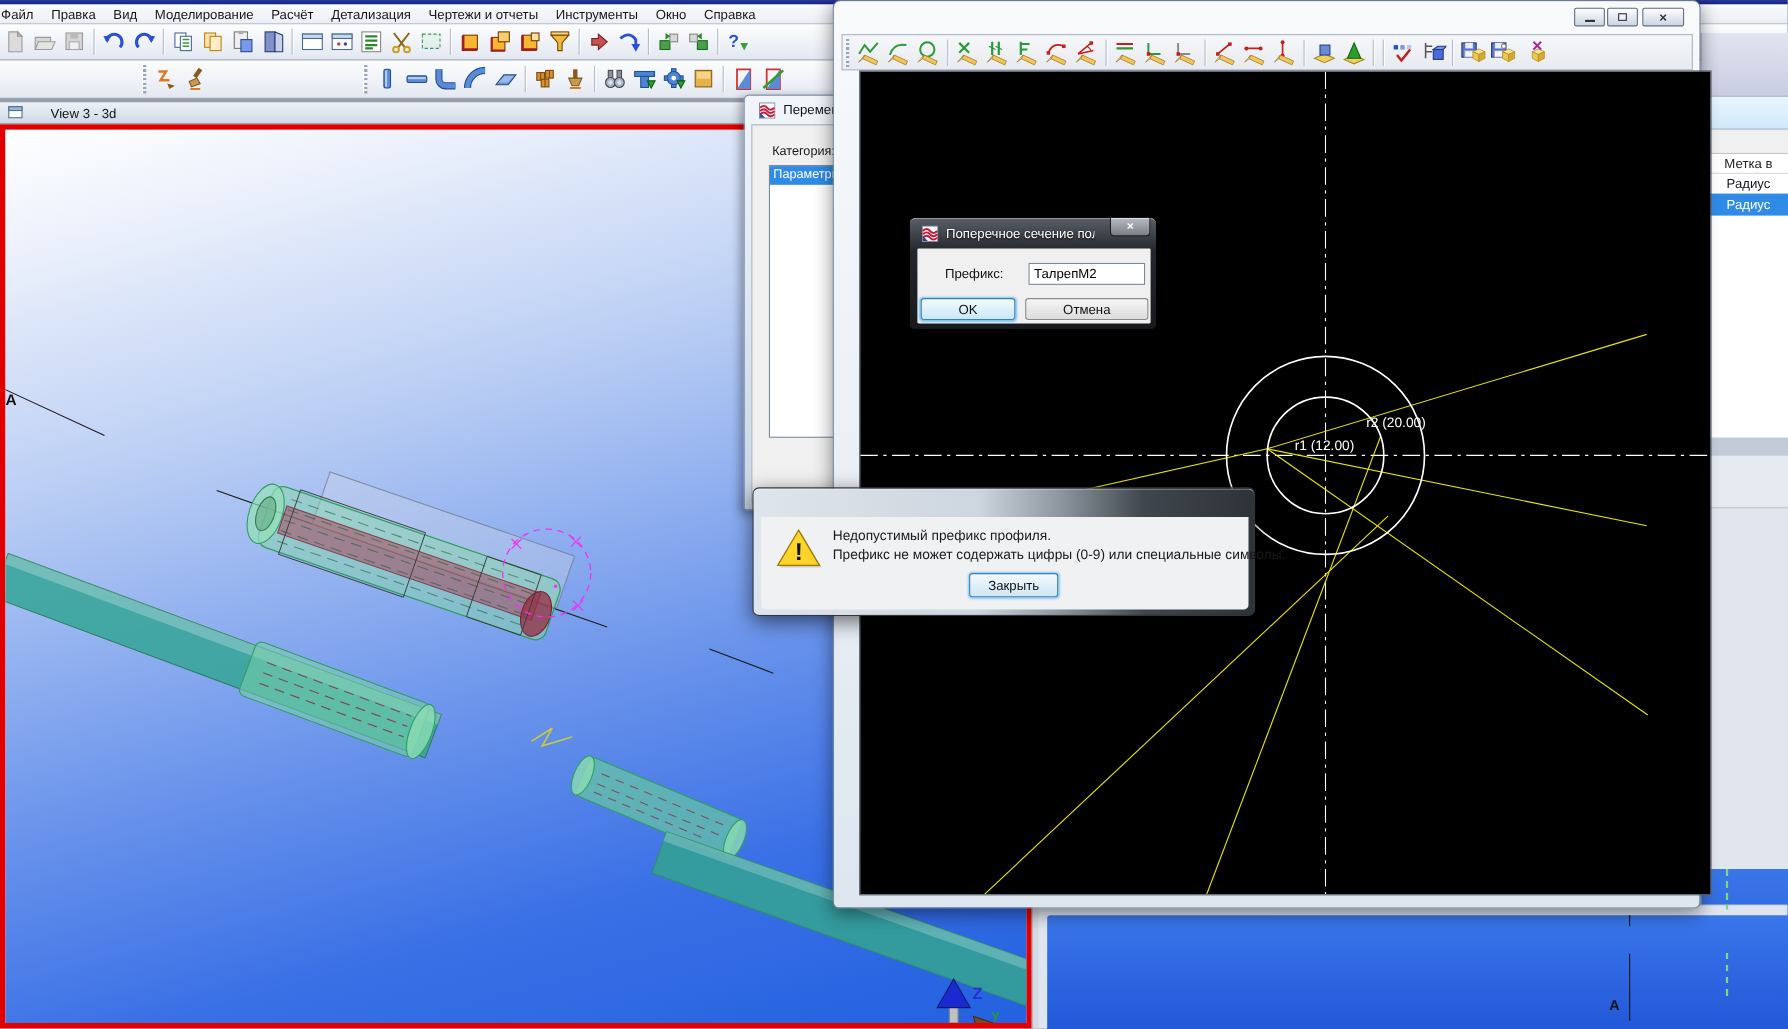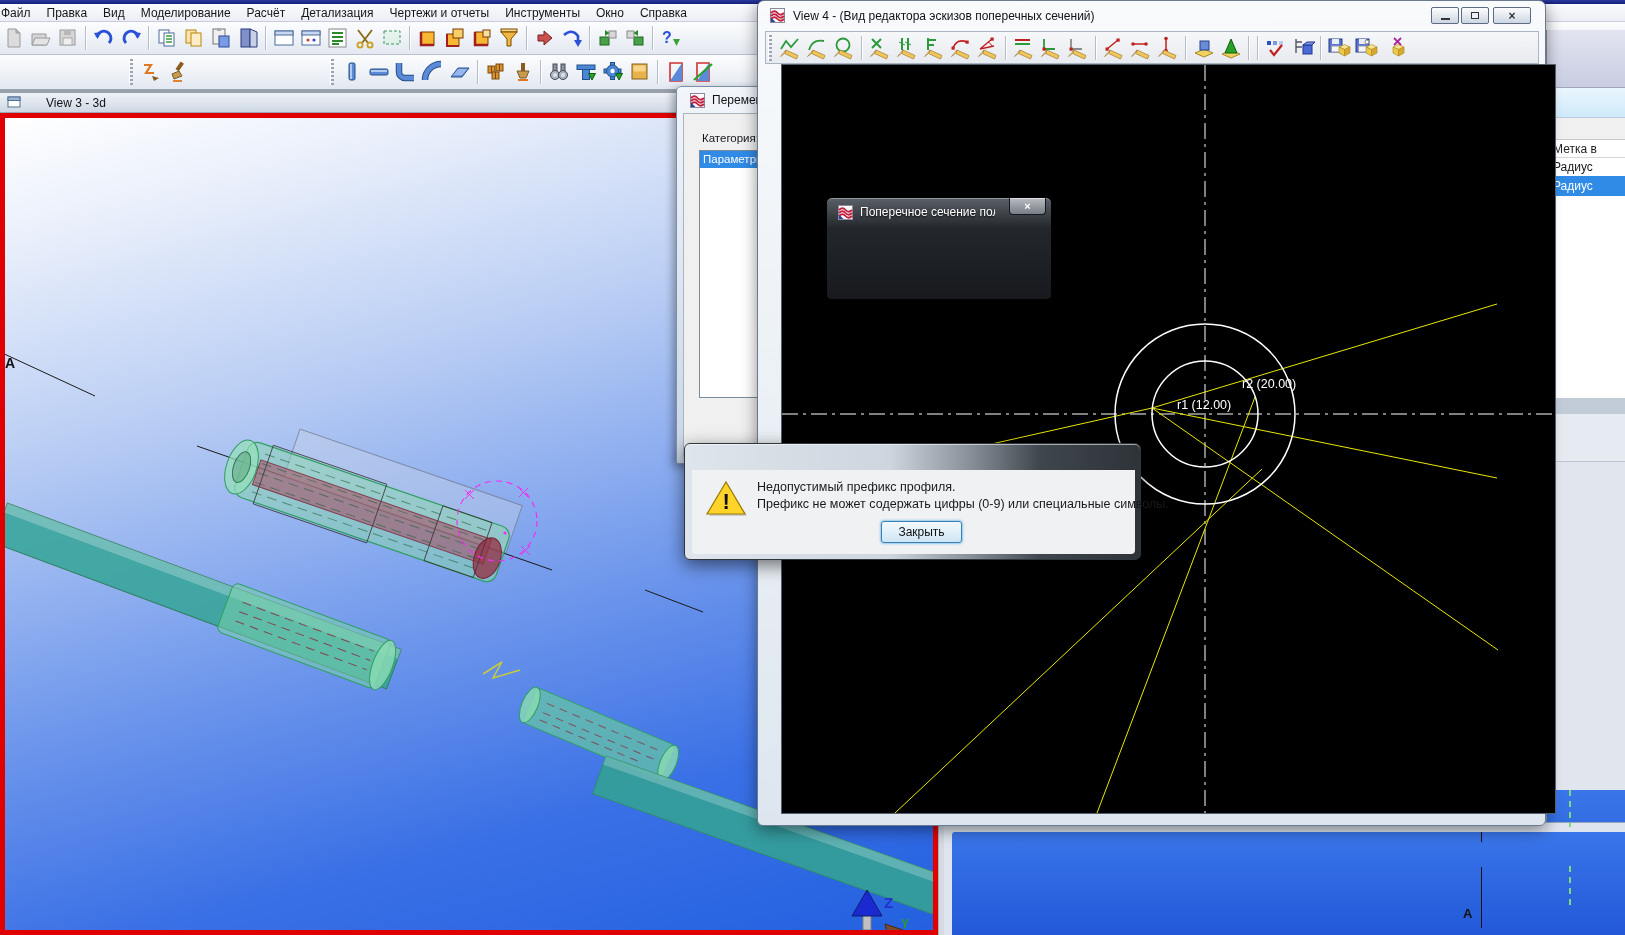--- a/index.html
+++ b/index.html
@@ -70,21 +70,21 @@
   #v4-title { left:0; top:0; width:787px; height:29px; display:flex; align-items:center; }
   #v4-toolbar { left:7px; top:30px; width:774px; height:33px;
     background:linear-gradient(180deg,#f6f7f9,#e7eaef); border:1px solid #aab4c2;
     display:flex; align-items:center; }
   #v4-canvas { left:24px; top:64px; width:773px; height:748px; background:#000;
     outline:1px solid #55606e; }
   .canvas-label { position:absolute; color:#fff; font-size:12.5px; white-space:nowrap; }
 
   
   #rightstrip { left:1546px; top:30px; width:79px; height:905px; z-index:1;
-    border-left:1px solid #8c98a8; }
+    border-left:1px solid #8c98a8;text-align:center; }
   .rs-band { left:0; width:79px; }
   #rs-lav { top:0; height:58px; background:linear-gradient(180deg,#e2e4f0,#c9cde2); border-bottom:1px solid #a0a4bc; }
   #rs-blue { top:58px; height:30px; background:linear-gradient(180deg,#eaf6fd,#cfe9fa); border-bottom:1px solid #b8cede; }
   #rs-grey { top:88px; height:22px; background:#f0f0f0; border-bottom:1px solid #c8c8c8; }
   #rs-table { top:110px; height:258px; background:#fff; }
   .rs-row { height:18px; font-size:12px; line-height:18px; padding-left:6px; color:#15171c; white-space:nowrap; }
   .rs-header { color:#222; border-bottom:1px solid #d8d8d8; }
   .rs-row.sel { background:#2f8be6; color:#fff; height:20px; line-height:20px; }
   #rs-foot1 { top:368px; height:16px; background:#c2cbd8; }
   #rs-foot2 { top:384px; height:48px; background:#e6eaf1; border-bottom:1px solid #c0c6d2; }
@@ -558,26 +558,20 @@
   </div>
   <div class="abs" id="varpanel-client">
     <div class="abs" id="var-cat-label">Категория:</div>
     <div class="abs" id="var-list">
       <div class="var-item sel">Параметры э</div>
     </div>
   </div>
 </div>
 
 <div class="abs" id="view4">
-  <div class="abs" id="v4-title">
-    <svg width="15" height="15" style="margin-left:12px">
-        <use href="#applogo"></use>
-      </svg>
-    <span class="titlebar-text" style="margin-left:8px">View 4 - (Вид редактора эскизов поперечных сечений)</span>
-  </div>
   <div class="abs capbtn" style="left:673px;top:6px;width:28px;height:17px">
       <span class="glyph-min"></span>
     </div>
   <div class="abs capbtn" style="left:703px;top:6px;width:28px;height:17px">
       <span class="glyph-restore"></span>
     </div>
   <div class="abs capbtn" style="left:735px;top:6px;width:38px;height:17px">
       <span>×</span>
     </div>
 
@@ -762,20 +756,26 @@
 <div class="abs" id="secdialog">
   <div class="abs" id="secdialog-title">
     <svg width="15" height="15" style="margin-left:11px">
         <use href="#applogo"></use>
       </svg>
     <span class="titlebar-text" style="margin-left:7px;color:#fff;text-shadow:0 1px 2px #000;max-width:135px">Поперечное сечение поль...</span>
   </div>
   <div class="abs" id="sec-close">
       <span>×</span>
     </div>
+  <div class="abs" id="secdialog-body">
+    <div class="abs" id="sec-prefix-label">Префикс:</div>
+    <input class="abs" id="sec-prefix-input" value="ТалрепМ2" style="">
+    <div class="win-btn" id="sec-ok">OK</div>
+    <div class="win-btn" id="sec-cancel">Отмена</div>
+  </div>
 </div>
 
 <div class="abs" id="errdialog">
   <div class="abs" id="errdialog-body">
     <svg class="abs" style="left:13px;top:9px" width="44" height="40">
       <polygon points="23,5 42,37 4,37" fill="#b8b8b8" opacity="0.6"></polygon>
       <polygon points="21,3 40,35 2,35" fill="#ffd42a" stroke="#9a7a00" stroke-width="1.2"></polygon>
       <text x="17.5" y="30" font-size="22" font-weight="bold" fill="#111" font-family="Liberation Sans,sans-serif">!</text>
     </svg>
     <div class="err-line" style="top:10px">Недопустимый префикс профиля.</div>

